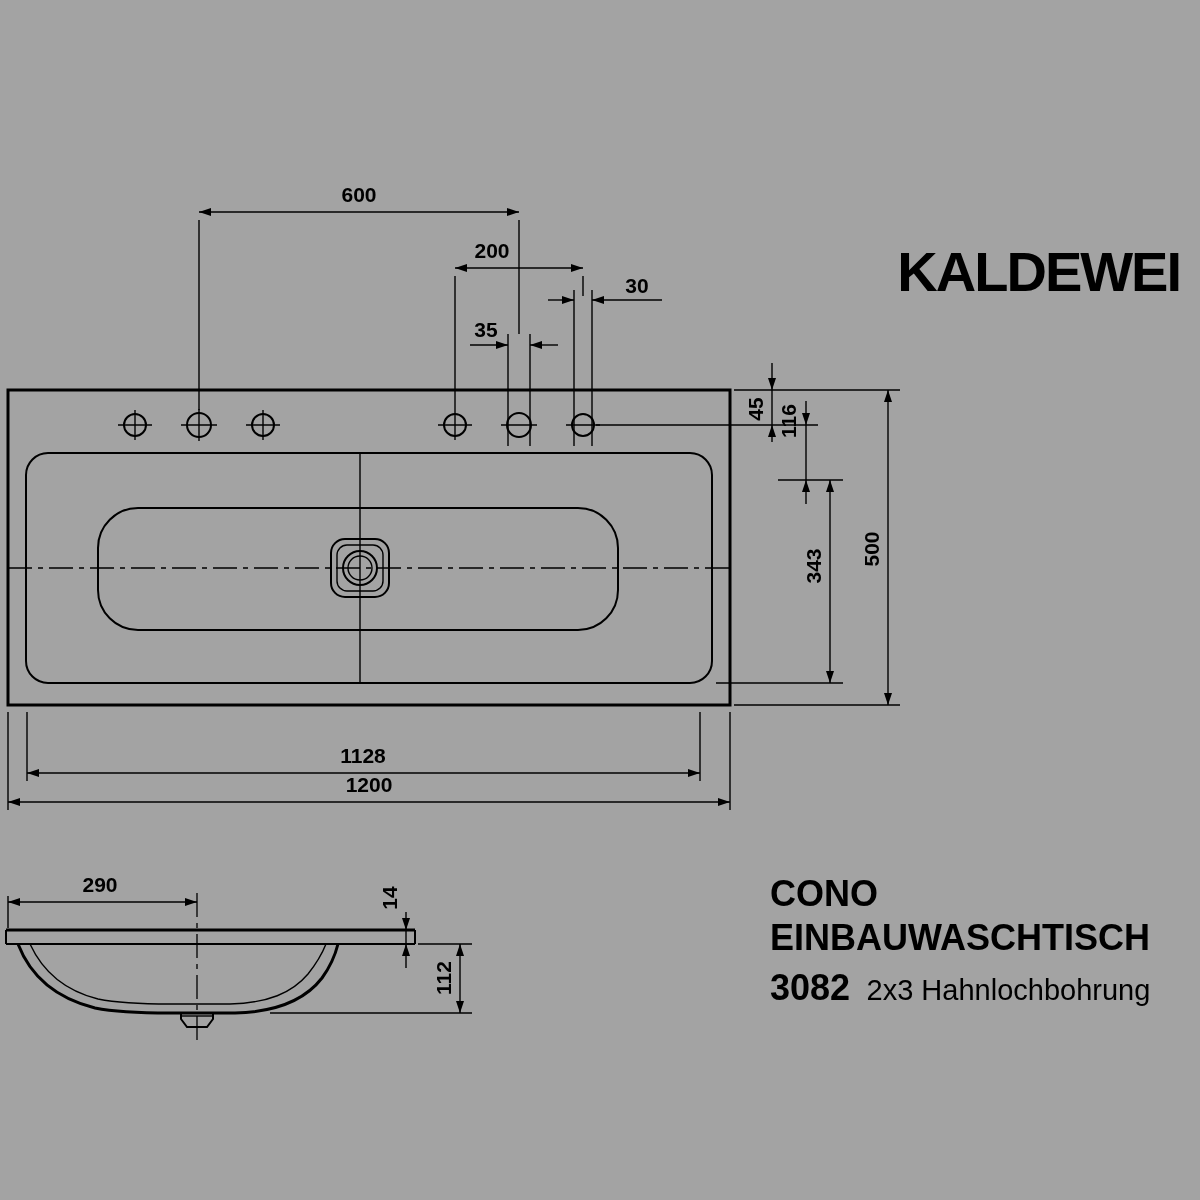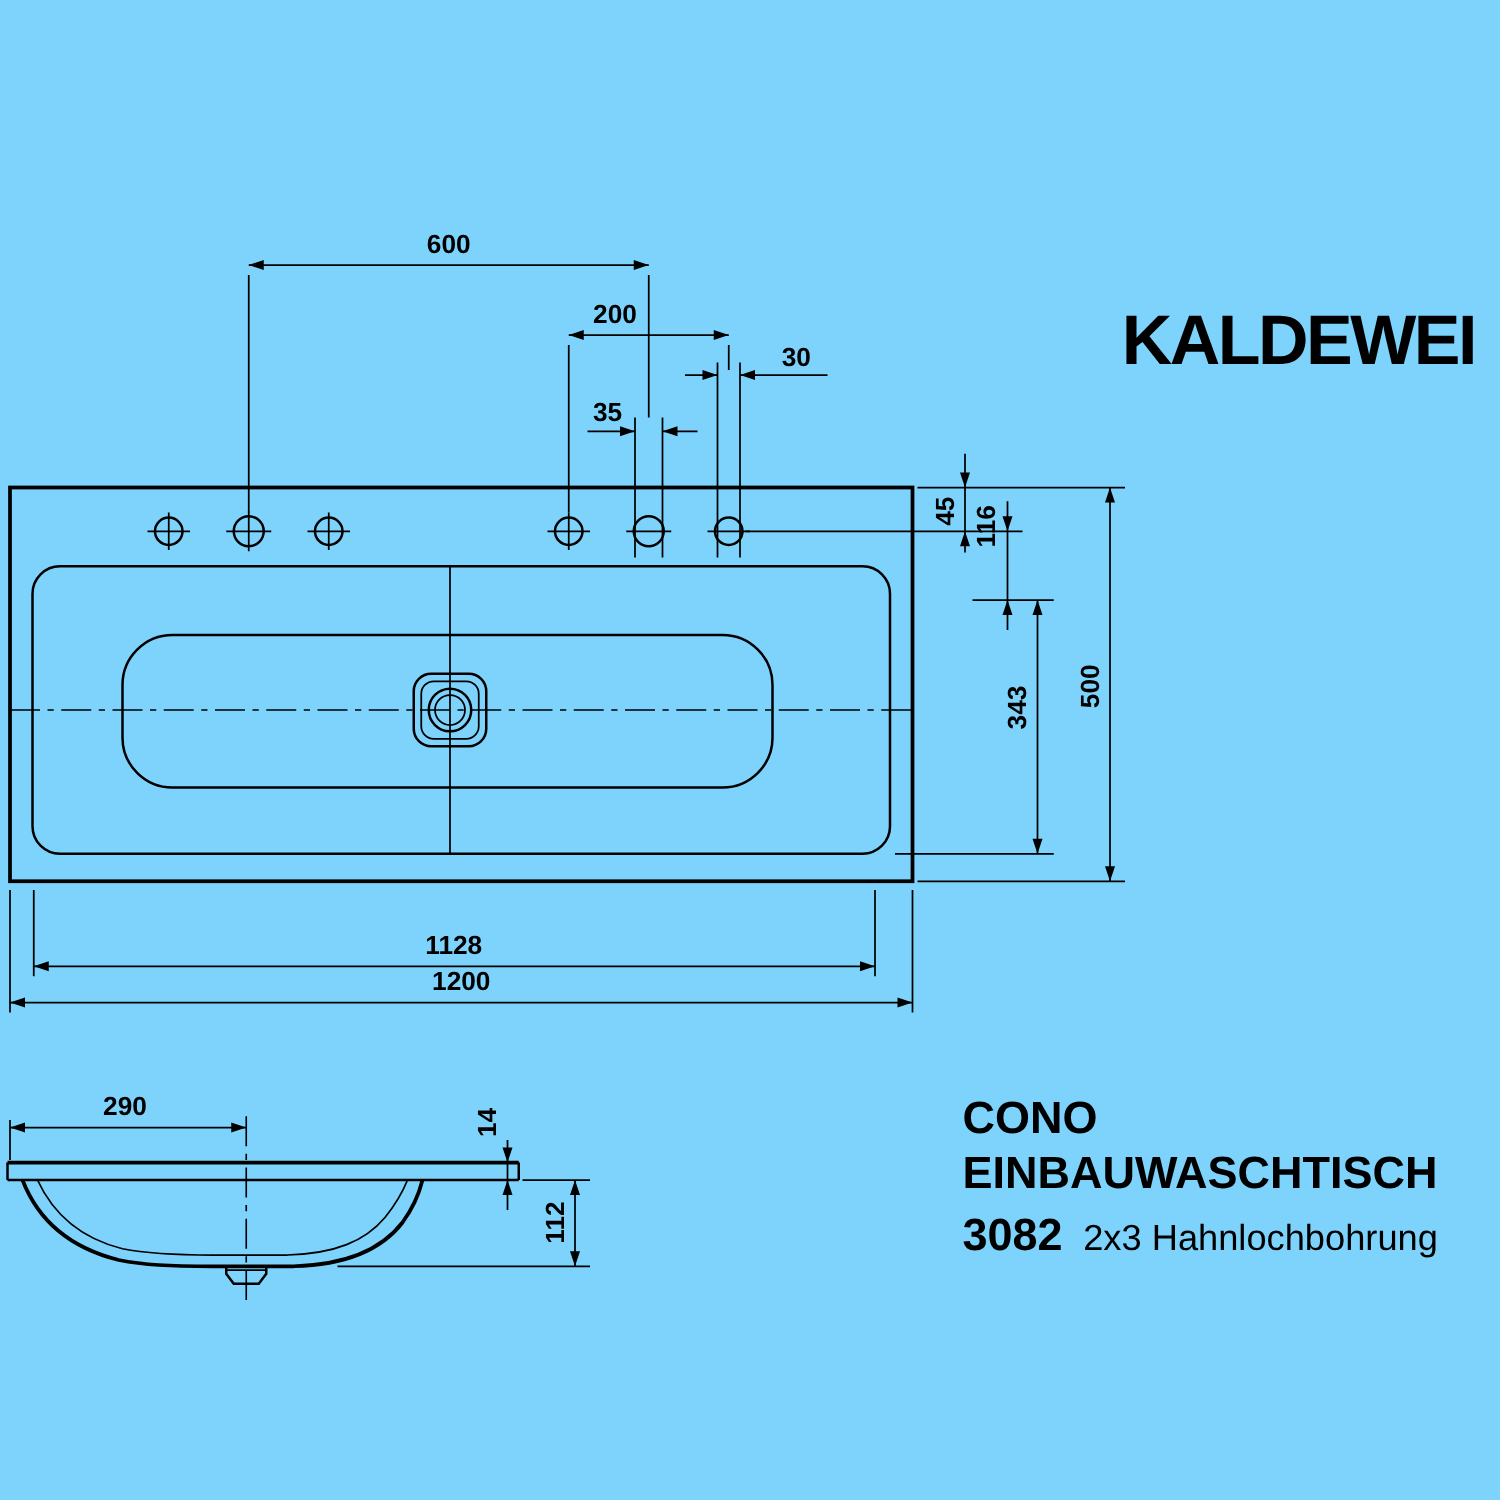--- a/index.html
+++ b/index.html
@@ -1,16 +1,16 @@
 <!DOCTYPE html>
 <html><head>
 <meta charset="utf-8">
 <style>
   html,body{margin:0;padding:0;background:#fff;}
-  .page{position:relative;width:1200px;height:1200px;background:#7dd3fc;font-family:"Liberation Sans",sans-serif;}
+  .page{position:relative;width:1200px;height:1200px;background:#a3a3a3;font-family:"Liberation Sans",sans-serif;}
   svg{display:block;}
   text{fill:#000;font-family:"Liberation Sans",sans-serif;}
   .dim-text{font-size:21px;font-weight:700;}
   .logo-text{font-size:56px;font-weight:700;letter-spacing:-2px;}
   .title-big{font-size:36px;font-weight:700;}
   .title-sub{font-size:29px;font-weight:400;}
   .obj{stroke:#000;fill:none;stroke-width:3;}
   .obj-med{stroke:#000;fill:none;stroke-width:2;}
   .thin{stroke:#000;fill:none;stroke-width:1.4;}
   .cl{stroke:#000;fill:none;stroke-width:1.3;stroke-dasharray:24 6 5 6;}

